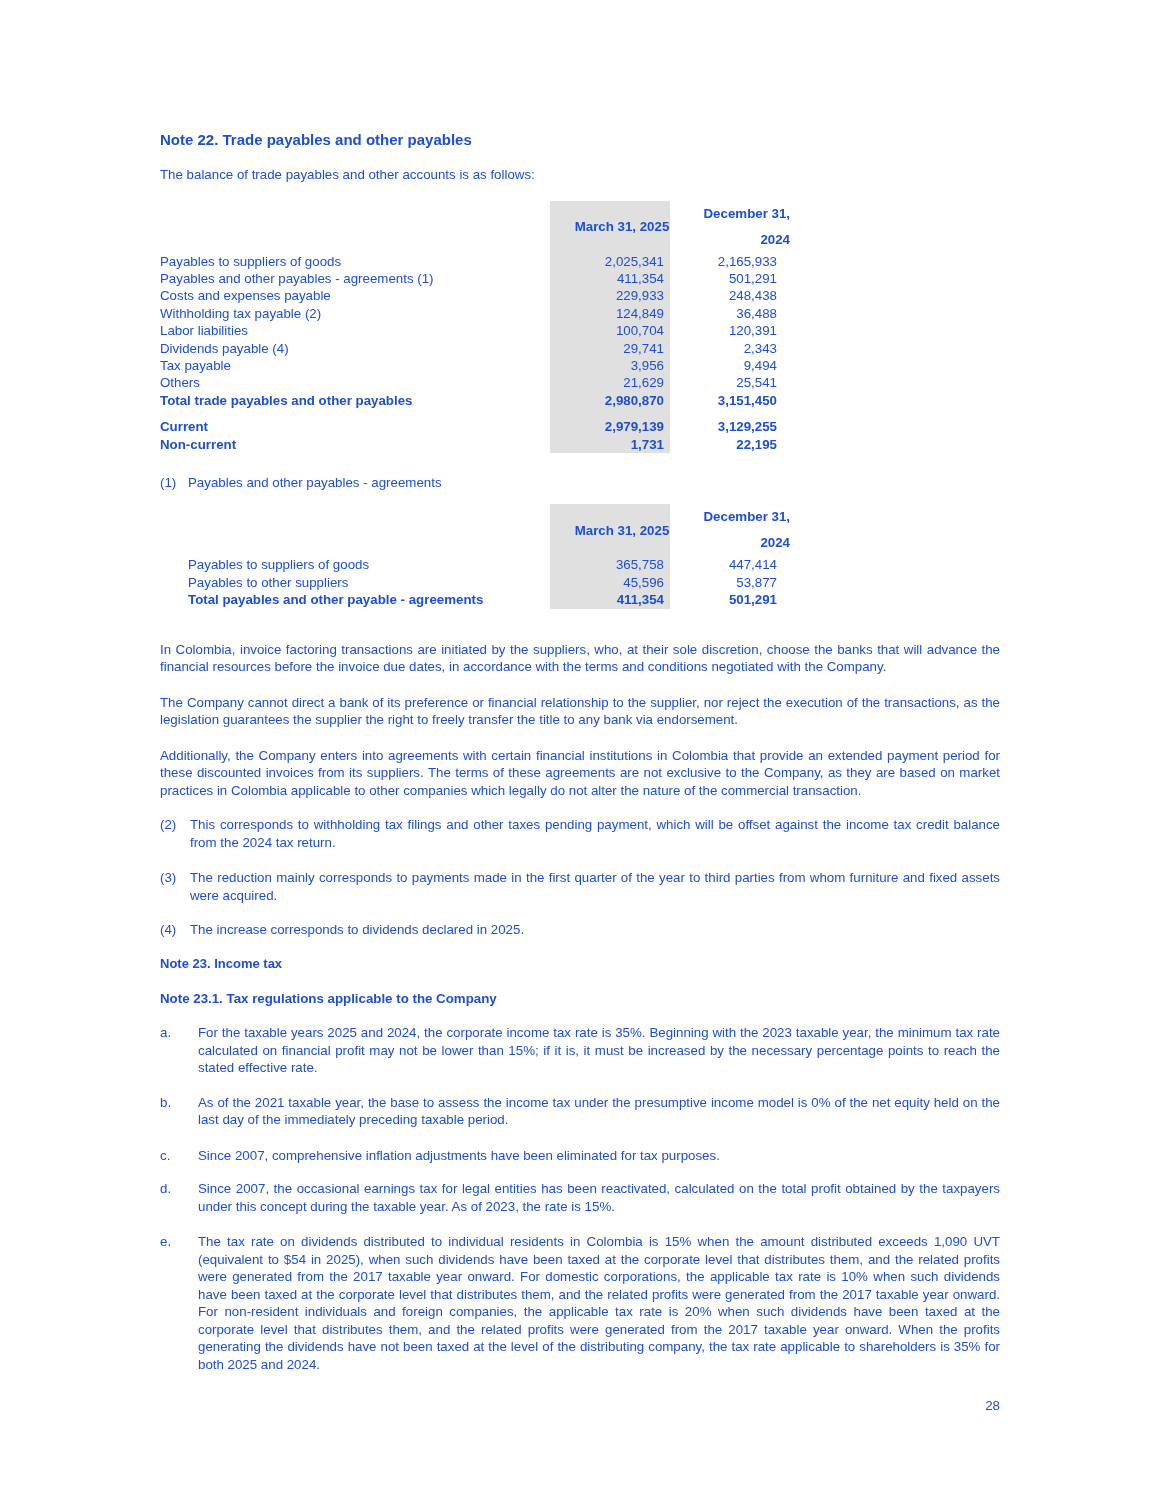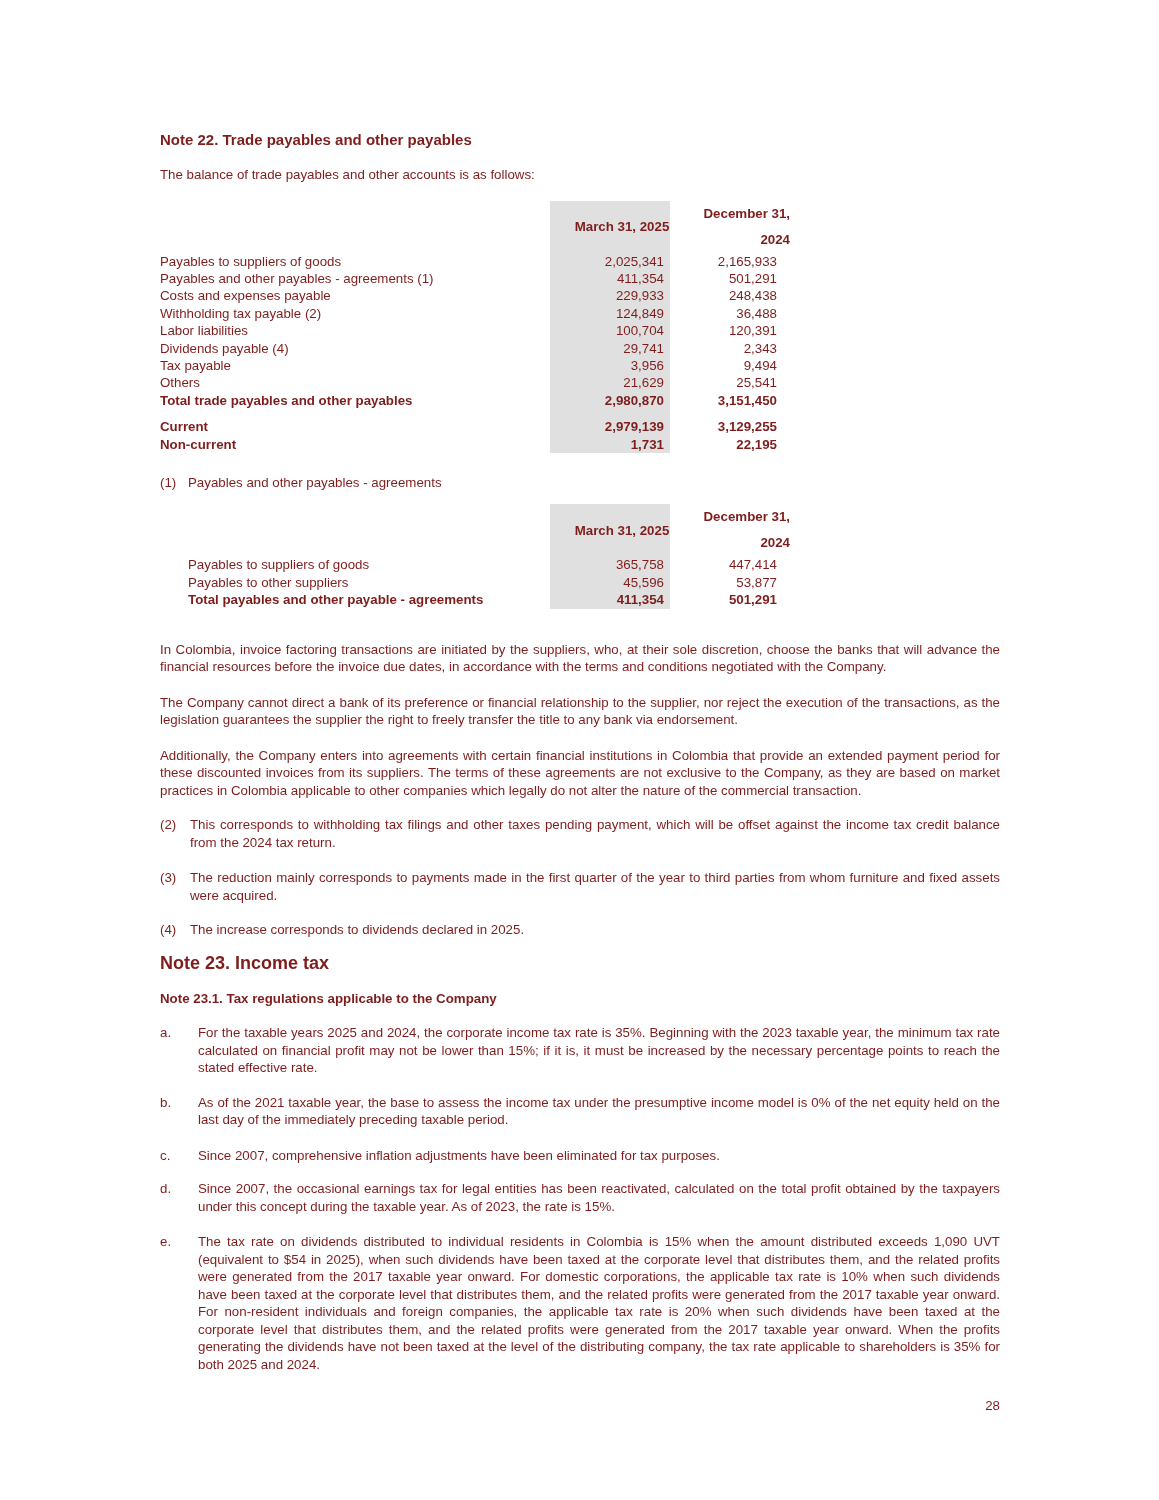--- a/index.html
+++ b/index.html
@@ -2,21 +2,21 @@
 <html><head>
 <meta charset="utf-8">
 <style>
   * { margin: 0; padding: 0; box-sizing: border-box; }
   html, body { background: #ffffff; }
   .page {
     position: relative;
     width: 1159px;
     height: 1500px;
     background: #ffffff;
-    color: #7f1d1d;
+    color: #1d4ed8;
     font-family: "Liberation Sans", sans-serif;
     font-size: 13.3px;
     line-height: 17.5px;
     overflow: hidden;
   }
   .content {
     position: absolute;
     left: 160px;
     top: 0;
     width: 840px;
@@ -70,21 +70,21 @@
   }
   .footnote .fn-text { text-align: justify; }
   .list-item {
     display: grid;
     grid-template-columns: 38px 1fr;
     margin-top: 17px;
   }
   .list-item .li-text { text-align: justify; }
 
   .subsection-title { margin-top: 17px; font-weight: bold; }
-  .note23-title { margin-top: 15px; font-size: 18px; font-weight: bold; line-height: 19px; }
+  .note23-title { margin-top: 15px; font-size: 13px; font-weight: bold; line-height: 19px; }
 
   .page-number {
     margin-top: 24px;
     text-align: right;
   }
 </style>
 </head>
 <body>
 
 <div class="page">

